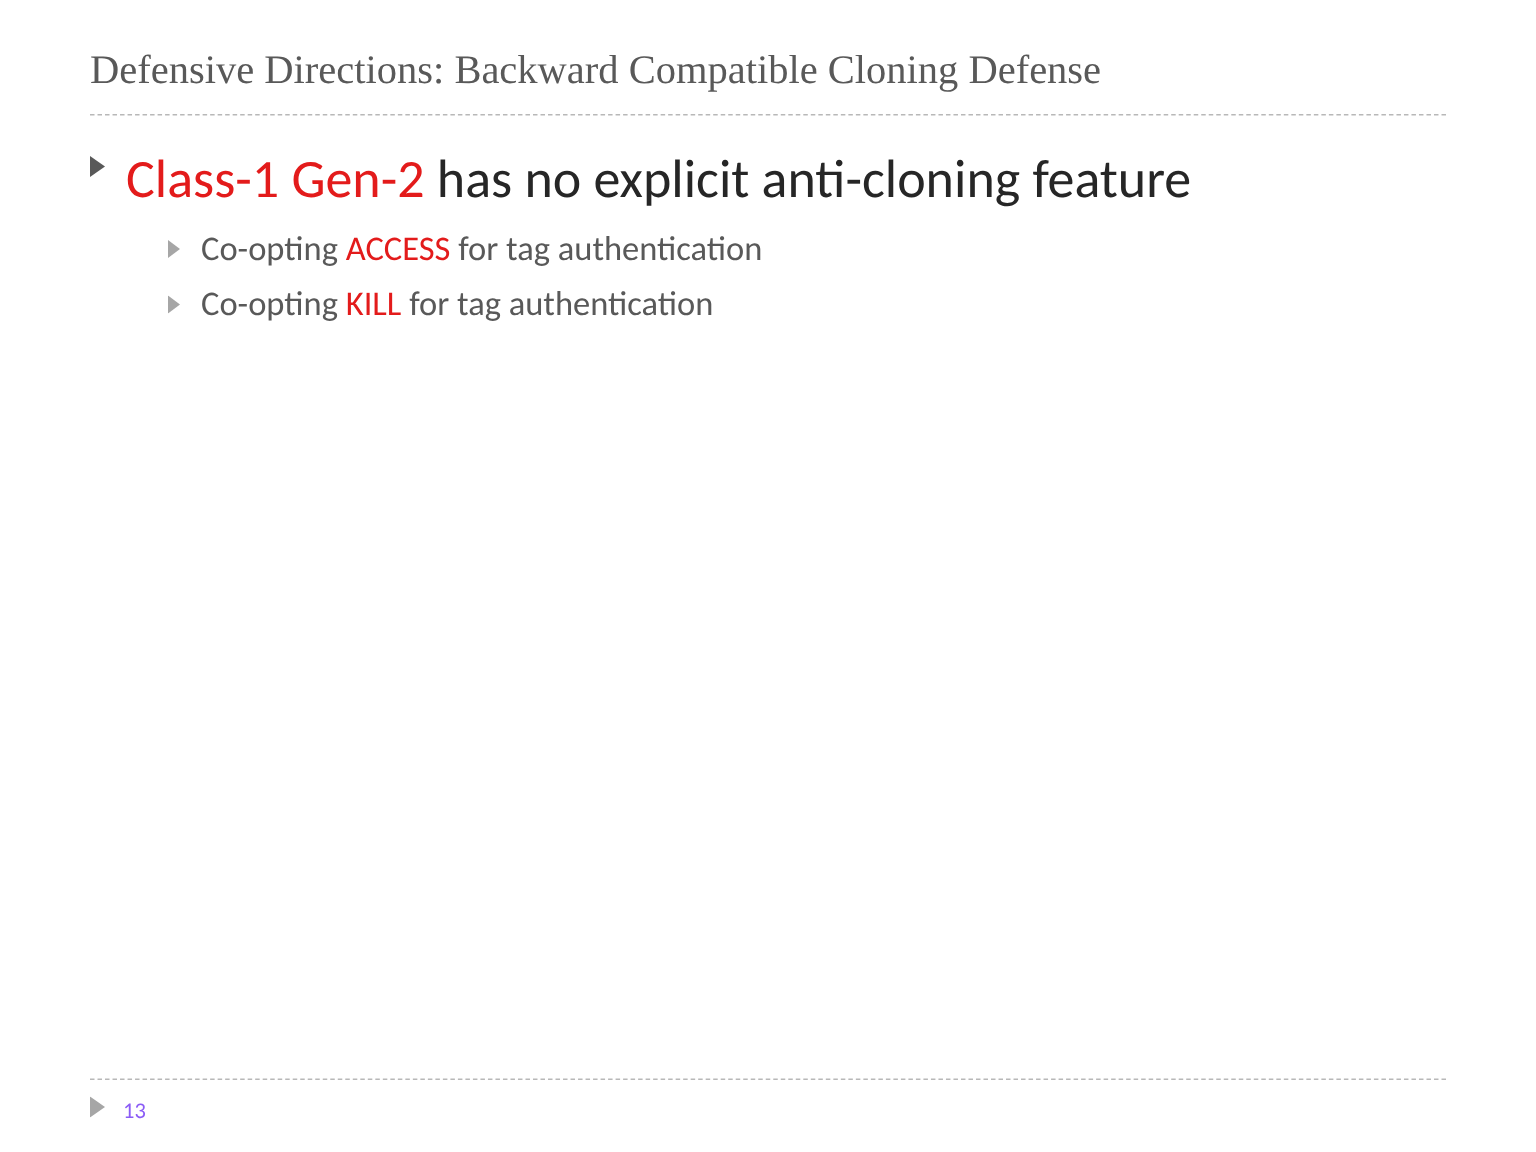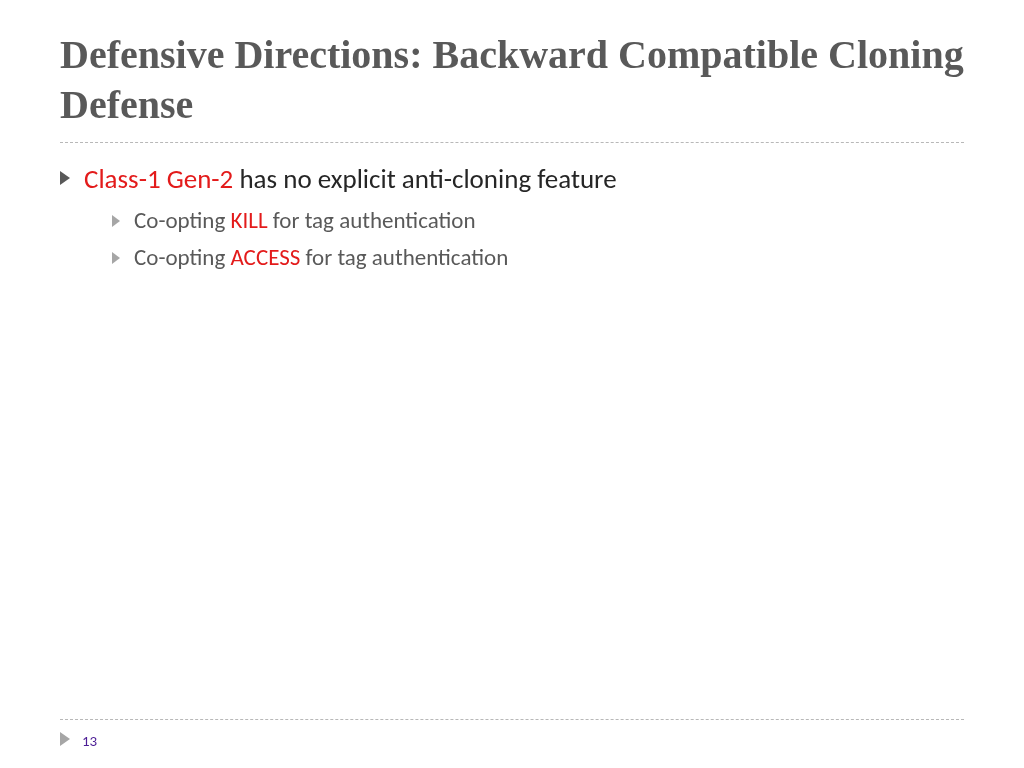--- a/index.html
+++ b/index.html
@@ -11,22 +11,22 @@
       position: relative;
       overflow: hidden;
     }
     .slide {
       padding: 30px 60px 20px 60px;
       height: 100%;
       position: relative;
     }
     .title {
       font-family: Georgia, "Times New Roman", serif;
-      font-size: 40px;
-      font-weight: 700;
+      font-size: 27px;
+      font-weight: 400;
       color: #595959;
       line-height: 1.25;
       margin-bottom: 12px;
     }
     .dashed-rule {
       border: none;
       border-top: 1.5px dashed #b8b8b8;
       margin-bottom: 18px;
     }
     .dashed-rule.footer-rule {
@@ -44,41 +44,41 @@
     }
     .bullet-row.level-0 { padding-left: 0; }
     .bullet-row.level-1 { padding-left: 52px; margin-bottom: 6px; }
     .bullet-arrow {
       flex: 0 0 auto;
       margin-right: 12px;
       margin-top: 7px;
     }
     .bullet-arrow.l0 { margin-top: 9px; }
     .bullet-text {
-      font-size: 27px;
+      font-size: 36px;
       color: #262626;
       line-height: 1.35;
       font-weight: 400;
     }
     .bullet-text.sub {
       font-size: 23px;
       color: #595959;
     }
     .em { color: #e31b1b; }
     .page-footer {
       position: absolute;
       left: 60px;
       bottom: 18px;
       display: flex;
       align-items: center;
       gap: 10px;
     }
     .page-num {
       font-size: 15px;
-      color: #4c1d95;
+      color: #8b5cf6;
     }
   </style>
 </head>
 <body>
 
 <div class="slide">
 
   <h1 class="title">Defensive Directions: Backward Compatible Cloning Defense</h1>
 
   <hr class="dashed-rule">
@@ -97,32 +97,32 @@
     </div>
 
 
     <div class="bullet-row level-1">
       <span class="bullet-arrow">
         <svg width="10" height="12" viewBox="0 0 10 12">
             <polygon points="0,0 8,6 0,12" fill="#a6a6a6"></polygon>
           </svg>
       </span>
       <span class="bullet-text sub">
-        <span>Co-opting </span><span class="em">KILL</span><span> for tag authentication</span>
+        <span>Co-opting </span><span class="em">ACCESS</span><span> for tag authentication</span>
       </span>
     </div>
 
     <div class="bullet-row level-1">
       <span class="bullet-arrow">
         <svg width="10" height="12" viewBox="0 0 10 12">
             <polygon points="0,0 8,6 0,12" fill="#a6a6a6"></polygon>
           </svg>
       </span>
       <span class="bullet-text sub">
-        <span>Co-opting </span><span class="em">ACCESS</span><span> for tag authentication</span>
+        <span>Co-opting </span><span class="em">KILL</span><span> for tag authentication</span>
       </span>
     </div>
 
   </div>
 
   <hr class="dashed-rule footer-rule">
 
   <div class="page-footer">
     <span>
       <svg width="12" height="14" viewBox="0 0 12 14">

